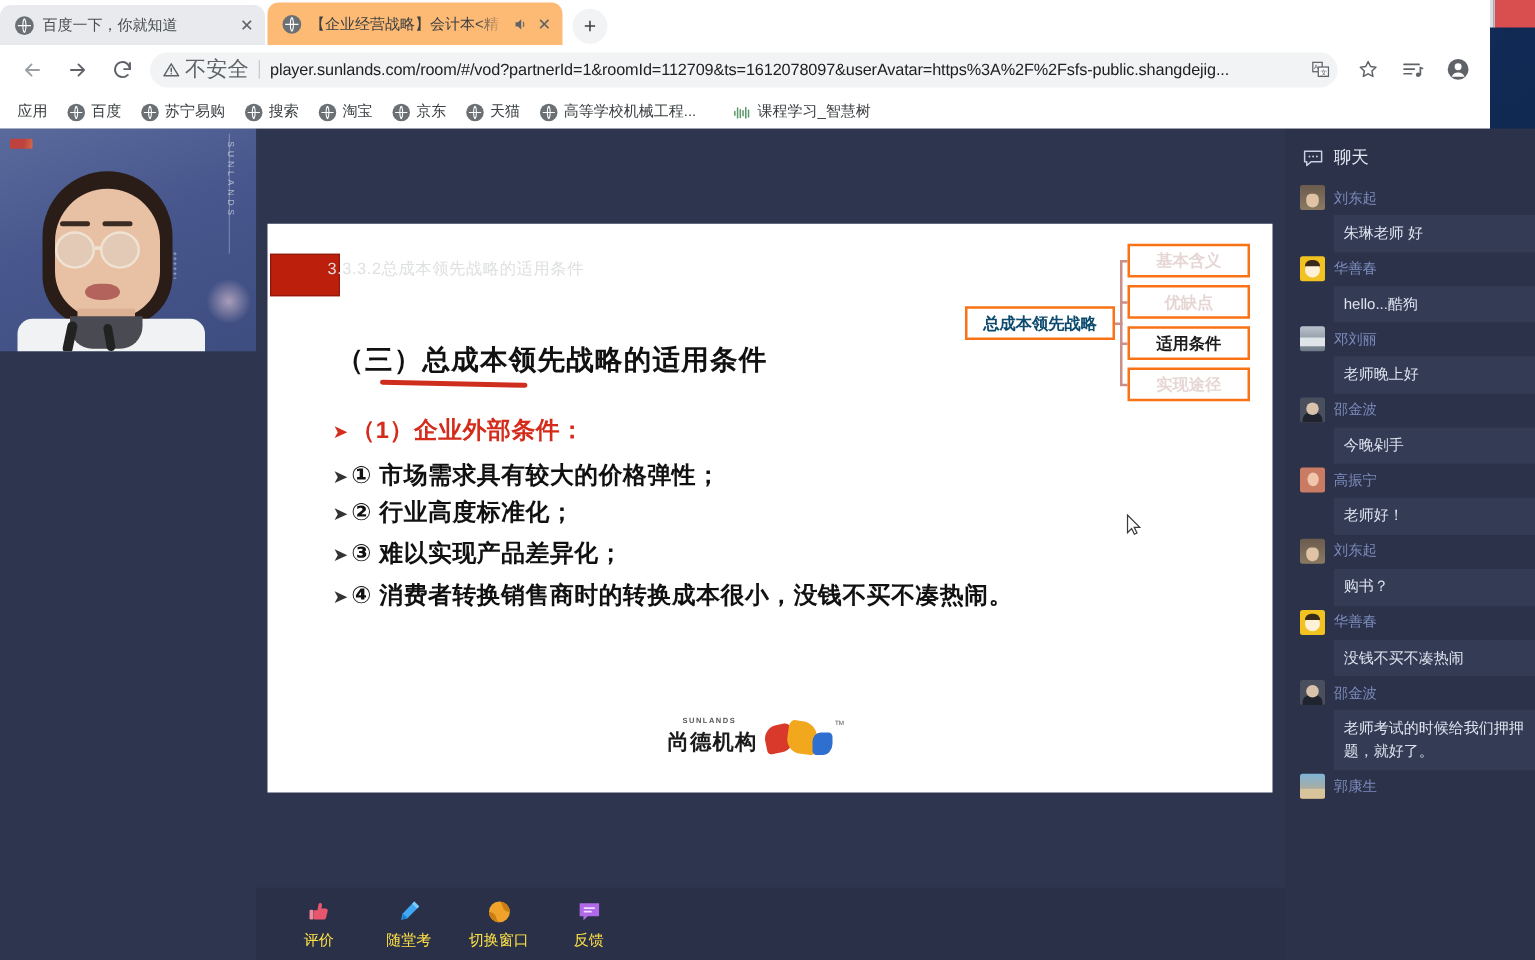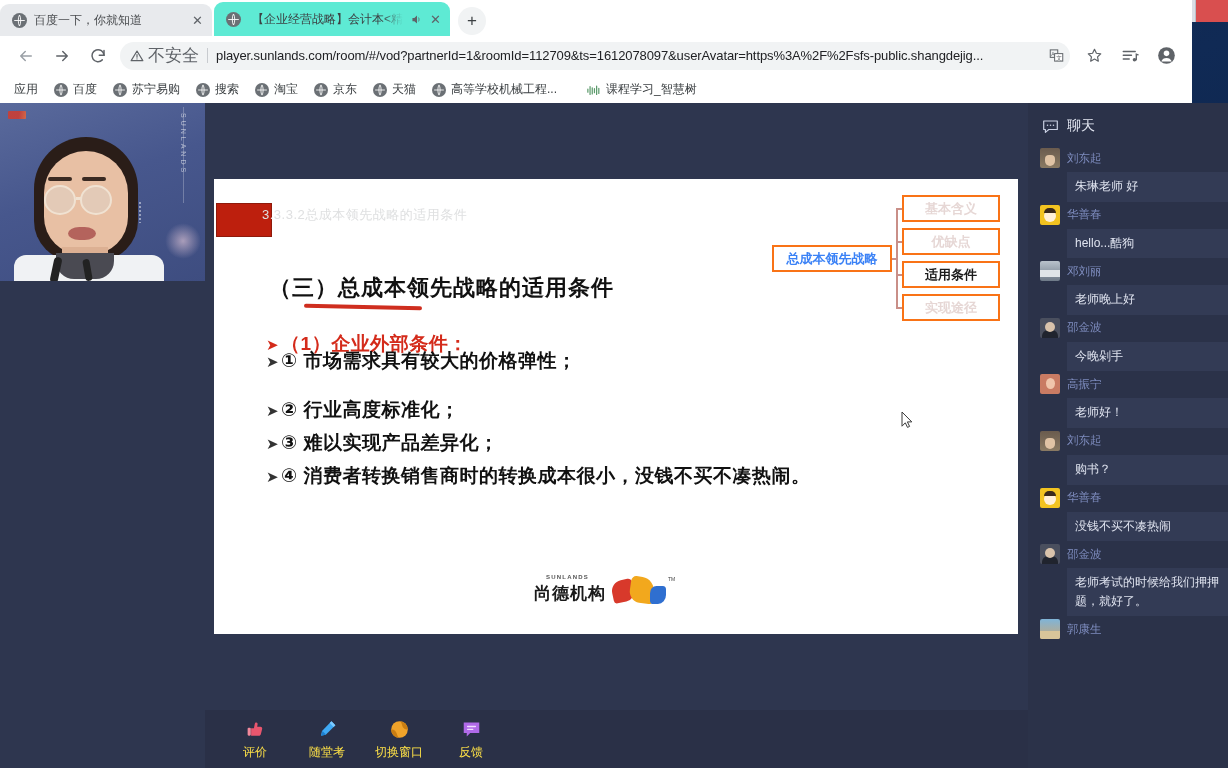--- a/index.html
+++ b/index.html
@@ -61,21 +61,21 @@
   }
   .tab {
     position: absolute; top: 4px; height: 32px;
     border-radius: 9px 9px 0 0;
     display: flex; align-items: center; gap: 7px;
     padding: 0 9px 0 12px;
     font-size: 12px; color: #3c4043;
     white-space: nowrap; overflow: hidden;
   }
   .tab.inactive { left: 0; width: 212px; background: #e8eaed; color:#4a4d50; }
-  .tab.active   { left: 214px; width: 236px; background: #5eead4; height: 34px; top: 2px; text-align: right;}
+  .tab.active   { left: 214px; width: 236px; background: #fdba74; height: 34px; top: 2px;}
   .tab .favicon {
     width: 15px; height: 15px; border-radius: 50%;
     background: #6b7075; color:#fff; flex: none;
     display:flex; align-items:center; justify-content:center; font-size:10px;
   }
   .tab .ttl {
     flex: 1 1 auto; overflow: hidden; text-overflow: clip;
     font-size: 12px;
     -webkit-mask-image: linear-gradient(to right, #000 86%, transparent 100%);
             mask-image: linear-gradient(to right, #000 86%, transparent 100%);
@@ -221,21 +221,21 @@
   #slide .bullet .arrow { color:#d42b1b; font-size:15px; margin-right:2px; }
   #slide .bullet.dark .arrow { color:#333; }
 
   
   #flow { position: absolute; right: 6px; top: 12px; width: 240px; height: 140px; }
   .fbox {
     position: absolute; border: 2px solid #f97316; background:#fff;
     display: flex; align-items: center; justify-content: center;
     font-size: 13px; font-weight: bold; white-space: nowrap;
   }
-  .fbox.main { left: 0px; top: 54px; width: 120px; height: 27px; color:#3b82f6; }
+  .fbox.main { left: 0px; top: 54px; width: 120px; height: 27px; color:#0c4a6e; }
   .fbox.leaf { left: 130px; width: 98px; height: 27px; color:#e6d7d5; }
   .fbox.leaf.on { color:#1c1c1c; }
   .fbox.l1 { top: 4px; } .fbox.l2 { top: 37px; }
   .fbox.l3 { top: 70px; } .fbox.l4 { top: 103px; }
   #flow .trunk { position:absolute; left:124px; top:18px; width:1.5px; height:99px; background:#c98f88; }
   #flow .spur  { position:absolute; left:124px; width:8px; height:1.5px; background:#c98f88; }
   #flow .conn  { position:absolute; left:120px; top:67px; width:6px; height:1.5px; background:#c98f88; }
 
   
   #slidelogo { position: absolute; left: 320px; top: 395px; width: 150px; height: 36px; }
@@ -521,21 +521,21 @@
 
           <div class="redblock"></div>
           <div class="ghost-title">3.3.3.2总成本领先战略的适用条件</div>
 
           <div class="h1">（三）总成本领先战略的适用条件</div>
           <div class="underline"></div>
 
           <div class="bullet red" style="top:152px">
             <span class="arrow">➤</span><span>（1）企业外部条件：</span>
           </div>
-          <div class="bullet dark" style="top:169px">
+          <div class="bullet dark" style="top:188px">
             <span class="arrow">➤</span><span>① 市场需求具有较大的价格弹性；</span>
           </div>
           <div class="bullet dark" style="top:218px">
             <span class="arrow">➤</span><span>② 行业高度标准化；</span>
           </div>
           <div class="bullet dark" style="top:251px">
             <span class="arrow">➤</span><span>③ 难以实现产品差异化；</span>
           </div>
           <div class="bullet dark" style="top:284px">
             <span class="arrow">➤</span><span>④ 消费者转换销售商时的转换成本很小，没钱不买不凑热闹。</span>

